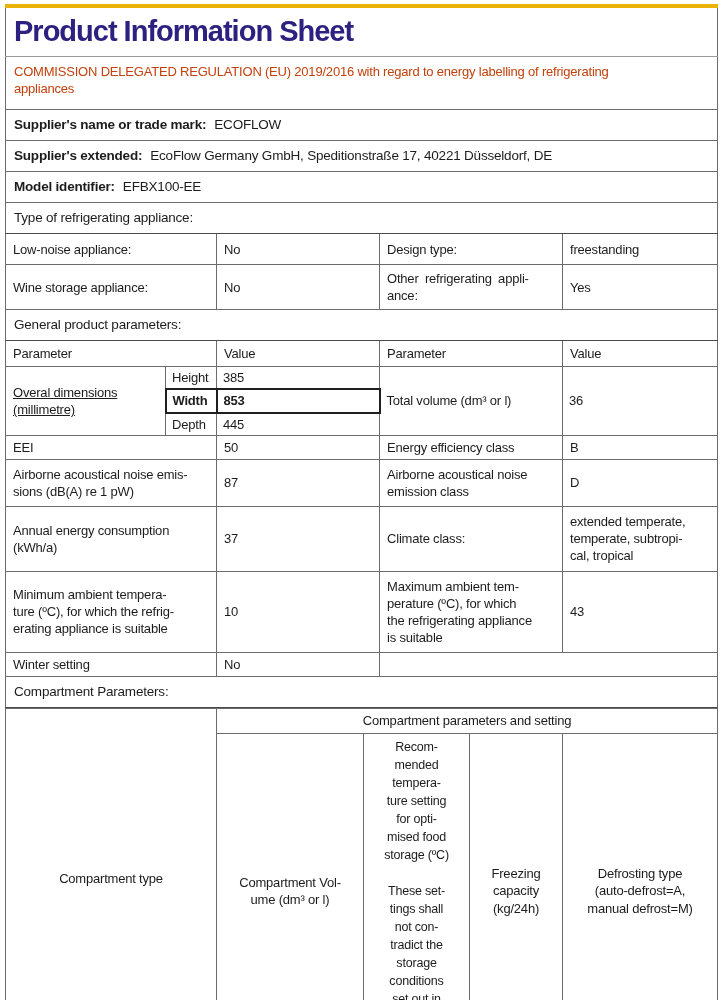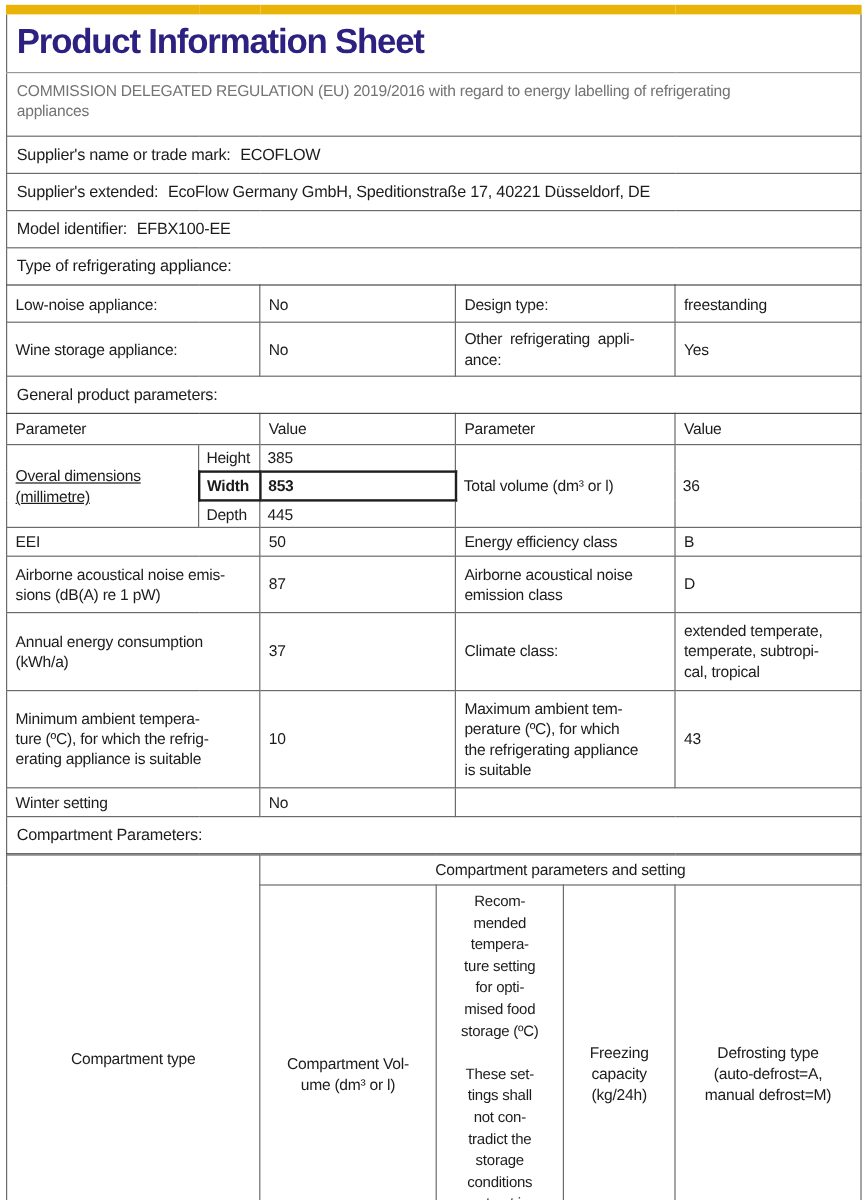--- a/index.html
+++ b/index.html
@@ -26,36 +26,36 @@
   td {
     border: 1px solid #6b6b6b;
     padding: 3px 7px;
     font-size: 13px;
     letter-spacing: -0.2px;
     line-height: 1.32;
     vertical-align: middle;
     overflow: hidden;
   }
   .pre { white-space: pre-line; }
-  .b { font-weight: normal; text-align: center; }
+  .b { font-weight: bold; text-align: center; }
   .center { text-align: center; }
 
   td.title-cell {
     font-size: 29px;
     font-weight: bold;
     letter-spacing: -1px;
     color: #2c2080;
     padding: 4px 8px 6px 8px;
-    border-top: 8px solid #eab308;
+    border-top: 4px solid #eab308;
     border-bottom: 1px solid #9a9a9a;
     height: 36px;
   }
   td.regulation-cell {
     font-size: 13px;
-    color: #737373;
+    color: #c2410c;
     padding: 6px 8px;
     height: 40px;
     vertical-align: top;
   }
   td.kv-cell {
     font-size: 13.5px;
     padding: 5px 8px;
     height: 20px;
   }
   td.kv-cell .val { margin-left: 8px; font-weight: normal; }

